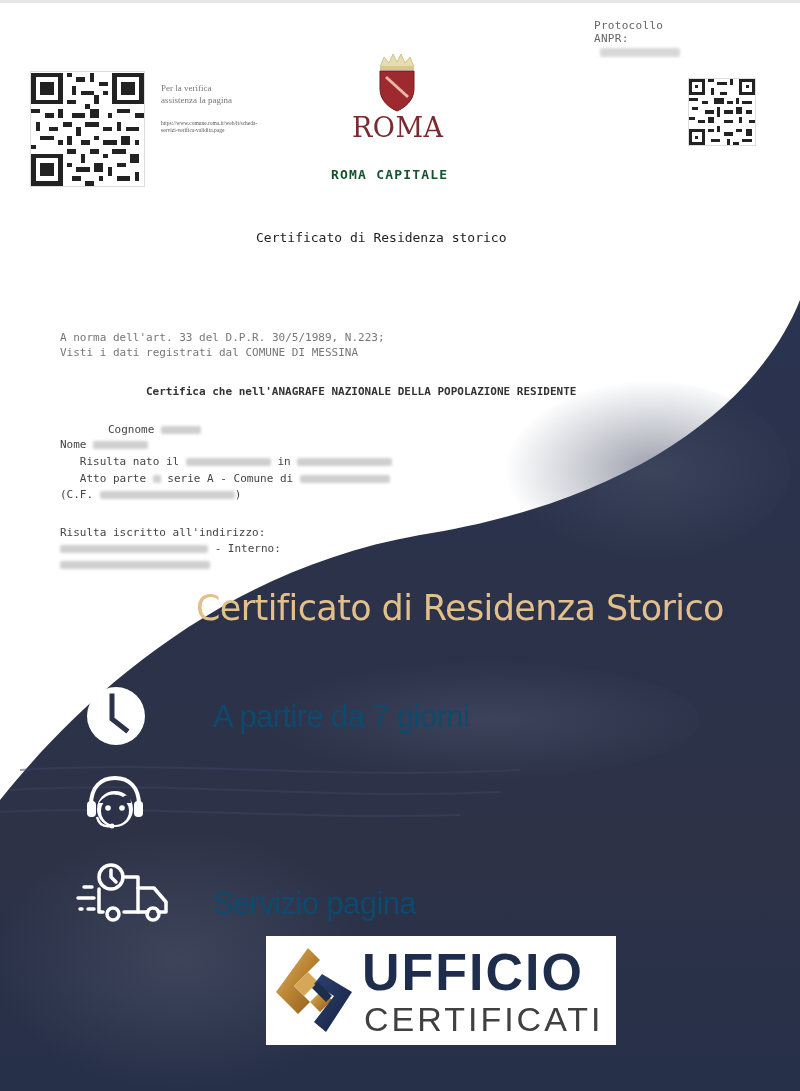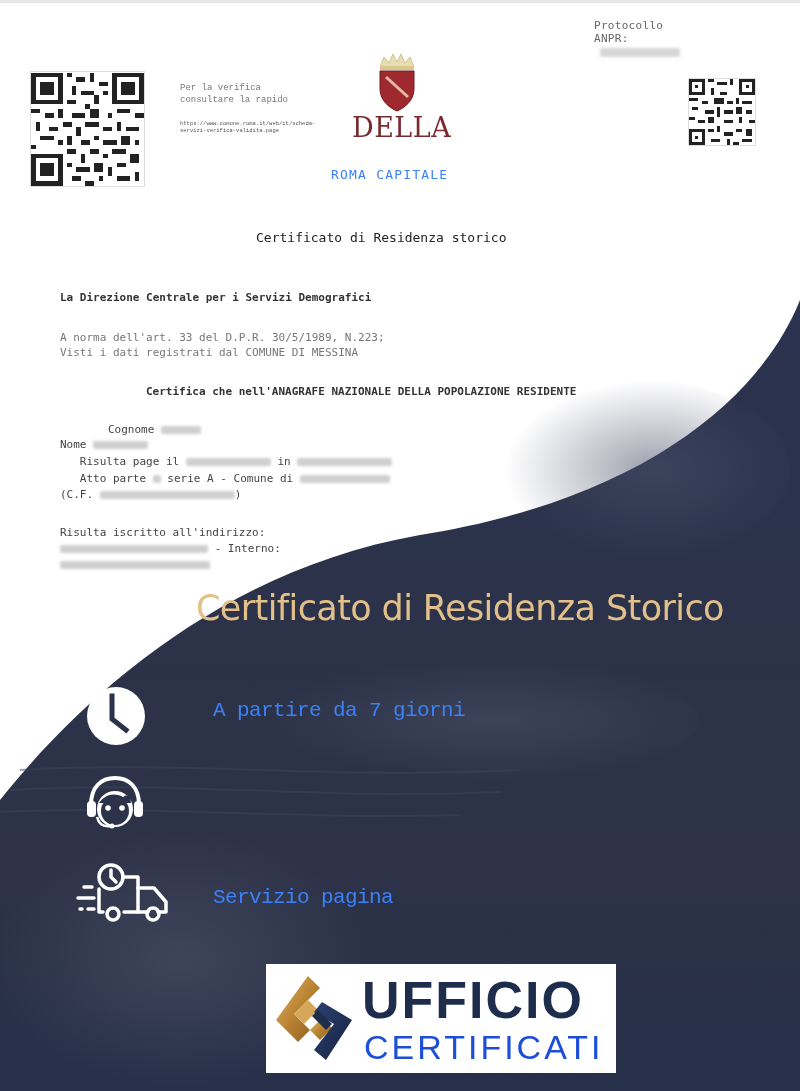--- a/index.html
+++ b/index.html
@@ -10,45 +10,45 @@
   .doc { position: absolute; left: 0; top: 0; width: 632px; height: 620px; font-family: "DejaVu Sans Mono", "Liberation Mono", monospace; color: #222; }
   .protocol { position: absolute; left: 594px; top: 19px; font-size: 11px; color: #666; letter-spacing: 0.3px; }
   .blur { display: inline-block; background: #cfcfcf; filter: blur(1.5px); border-radius: 2px; vertical-align: middle; }
   .protocol .blur { width: 80px; height: 9px; margin-left: 6px; background: #d7d7d7; }
 
   .qr { position: absolute; background-color: #fff; border: 1px solid #ddd; }
   .qr-big { left: 30px; top: 71px; width: 113px; height: 114px; }
   .qr-small { left: 688px; top: 78px; width: 66px; height: 66px; }
   .qr svg { width: 100%; height: 100%; display: block; }
 
-  .verify { position: absolute; left: 161px; top: 82px; font-family: Liberation Mono, monospace; font-size: 9px; color: #777; line-height: 12px; margin-left: 19px; }
+  .verify { position: absolute; left: 161px; top: 82px; font-family: Liberation Serif, serif; font-size: 9px; color: #777; line-height: 12px; }
   .verify .url { margin-top: 14px; font-size: 5.5px; line-height: 7px; color: #555; width: 100px; }
 
   .crest { position: absolute; left: 374px; top: 53px; width: 46px; height: 60px; }
   .roma-word { position: absolute; left: 352px; top: 112px; font-family: "DejaVu Serif", serif; font-size: 27px; color: #7b2a2f; letter-spacing: 0.5px; }
-  .roma-cap { position: absolute; left: 331px; top: 167px; font-size: 13px; font-weight: normal; color: #3b82f6; letter-spacing: 1.2px; }
+  .roma-cap { position: absolute; left: 331px; top: 167px; font-size: 13px; font-weight: bold; color: #14532d; letter-spacing: 1.2px; }
 
   .doc-title { position: absolute; left: 256px; top: 230px; font-size: 13px; color: #222; }
   .line { position: absolute; font-size: 11px; white-space: pre; color: #444; }
   .line.bold { font-weight: bold; color: #333; }
   .line.grey { color: #777; }
   .line .blur { height: 8px; }
 
   
   .wave { position: absolute; left: 0; top: 0; width: 800px; height: 1091px; }
   .features { position: absolute; left: 0; top: 0; width: 800px; height: 1091px; }
   .main-title { position: absolute; left: 196px; top: 588px; font-family: "DejaVu Sans", sans-serif; font-size: 35px; color: #e3c08a; letter-spacing: -0.6px; white-space: nowrap; }
   .feat-icon { position: absolute; }
-  .feat-label { position: absolute; font-family: Liberation Mono, monospace; font-size: 21px; color: #3b82f6; letter-spacing: -0.6px; white-space: nowrap; }
+  .feat-label { position: absolute; font-family: Liberation Sans, sans-serif; font-size: 31px; color: #0c4a6e; letter-spacing: -0.6px; white-space: nowrap; }
 
   
-  .logo-box { position: absolute; left: 266px; top: 964px; width: 350px; height: 109px; background: #fff; }
+  .logo-box { position: absolute; left: 266px; top: 936px; width: 350px; height: 109px; background: #fff; }
   .logo-mark { position: absolute; left: 8px; top: 10px; width: 80px; height: 90px; }
   .logo-top { position: absolute; left: 96px; top: 8px; font-family: "Liberation Sans", sans-serif; font-size: 52px; font-weight: bold; color: #1f2d4d; letter-spacing: 2px; line-height: 56px; }
-  .logo-bottom { position: absolute; left: 98px; top: 64px; font-family: "Liberation Sans", sans-serif; font-size: 34px; color: #1d4ed8; letter-spacing: 3px; line-height: 38px; }
+  .logo-bottom { position: absolute; left: 98px; top: 64px; font-family: "Liberation Sans", sans-serif; font-size: 34px; color: #404040; letter-spacing: 3px; line-height: 38px; }
 </style>
 </head>
 <body>
 
 <div class="topline"></div>
 
 <div class="doc">
   <div class="protocol">
     <span>Protocollo ANPR:</span><span class="blur"></span>
   </div>
@@ -116,32 +116,32 @@
           <rect x="12" y="24" width="2" height="1"></rect>
         <rect x="15" y="23" width="1" height="1"></rect>
           <rect x="19" y="23" width="3" height="1"></rect>
           <rect x="23" y="22" width="1" height="2"></rect>
       </g>
     </svg>
   </div>
 
   <div class="verify">
     <div>Per la verifica</div>
-    <div>consultare la rapido</div>
+    <div>assistenza la pagina</div>
     <div class="url">https://www.comune.roma.it/web/it/scheda-servizi-verifica-validita.page</div>
   </div>
 
   <svg class="crest" viewBox="0 0 46 60">
     <path d="M6 14 L10 4 L15 10 L19 1 L23 9 L27 1 L31 10 L36 4 L40 14 Z" fill="#e8ddb0" stroke="#c9b97a" stroke-width="0.8"></path>
     <rect x="6" y="13" width="34" height="4" fill="#d8c88f"></rect>
     <path d="M6 18 H40 V36 C40 48 30 55 23 58 C16 55 6 48 6 36 Z" fill="#9e2a2f"></path>
     <path d="M6 18 H40 V36 C40 48 30 55 23 58 C16 55 6 48 6 36 Z" fill="none" stroke="#6e1c20" stroke-width="1"></path>
     <path d="M12 24 L34 44" stroke="#e7b9a0" stroke-width="3"></path>
   </svg>
-  <div class="roma-word">DELLA</div>
+  <div class="roma-word">ROMA</div>
   <div class="roma-cap">ROMA CAPITALE</div>
 
   <div class="qr qr-small">
     <svg viewBox="0 0 21 21" shape-rendering="crispEdges">
       <rect width="21" height="21" fill="#fff"></rect>
       <g fill="#222">
         <rect x="0" y="0" width="5" height="5"></rect>
           <rect x="1" y="1" width="3" height="3" fill="#fff"></rect>
           <rect x="2" y="2" width="1" height="1"></rect>
         <rect x="16" y="0" width="5" height="5"></rect>
@@ -181,28 +181,27 @@
         <rect x="7" y="19" width="3" height="1"></rect>
           <rect x="12" y="19" width="1" height="2"></rect>
           <rect x="14" y="20" width="2" height="1"></rect>
           <rect x="17" y="19" width="3" height="1"></rect>
       </g>
     </svg>
   </div>
 
   <div class="doc-title">Certificato di Residenza storico</div>
 
-  <div class="line bold" style="left:60px;top:291px;">La Direzione Centrale per i Servizi Demografici</div>
   <div class="line grey" style="left:60px;top:331px;">A norma dell'art. 33 del D.P.R. 30/5/1989, N.223;</div>
   <div class="line grey" style="left:60px;top:346px;">Visti i dati registrati dal COMUNE DI MESSINA</div>
   <div class="line bold" style="left:146px;top:385px;">Certifica che nell'ANAGRAFE NAZIONALE DELLA POPOLAZIONE RESIDENTE</div>
 
   <div class="line" style="left:60px;top:423px;margin-left:48px;"><span>Cognome</span> <span class="blur" style="width:40px;"></span></div>
   <div class="line" style="left:60px;top:438px;"><span>Nome</span> <span class="blur" style="width:55px;"></span></div>
-  <div class="line" style="left:60px;top:455px;"><span>   Risulta page il</span> <span class="blur" style="width:85px;"></span> <span>in</span> <span class="blur" style="width:95px;"></span></div>
+  <div class="line" style="left:60px;top:455px;"><span>   Risulta nato il</span> <span class="blur" style="width:85px;"></span> <span>in</span> <span class="blur" style="width:95px;"></span></div>
   <div class="line" style="left:60px;top:472px;"><span>   Atto parte</span> <span class="blur" style="width:8px;"></span> <span>serie A - Comune di</span> <span class="blur" style="width:90px;"></span></div>
   <div class="line" style="left:60px;top:488px;"><span>(C.F.</span> <span class="blur" style="width:135px;"></span><span>)</span></div>
 
   <div class="line" style="left:60px;top:526px;">Risulta iscritto all'indirizzo:</div>
   <div class="line" style="left:60px;top:542px;"><span class="blur" style="width:148px;"></span> <span>- Interno:</span></div>
   <div class="line" style="left:60px;top:558px;"><span class="blur" style="width:150px;"></span></div>
 </div>
 
 <svg class="wave" viewBox="0 0 800 1091" preserveAspectRatio="none">
   <defs>

